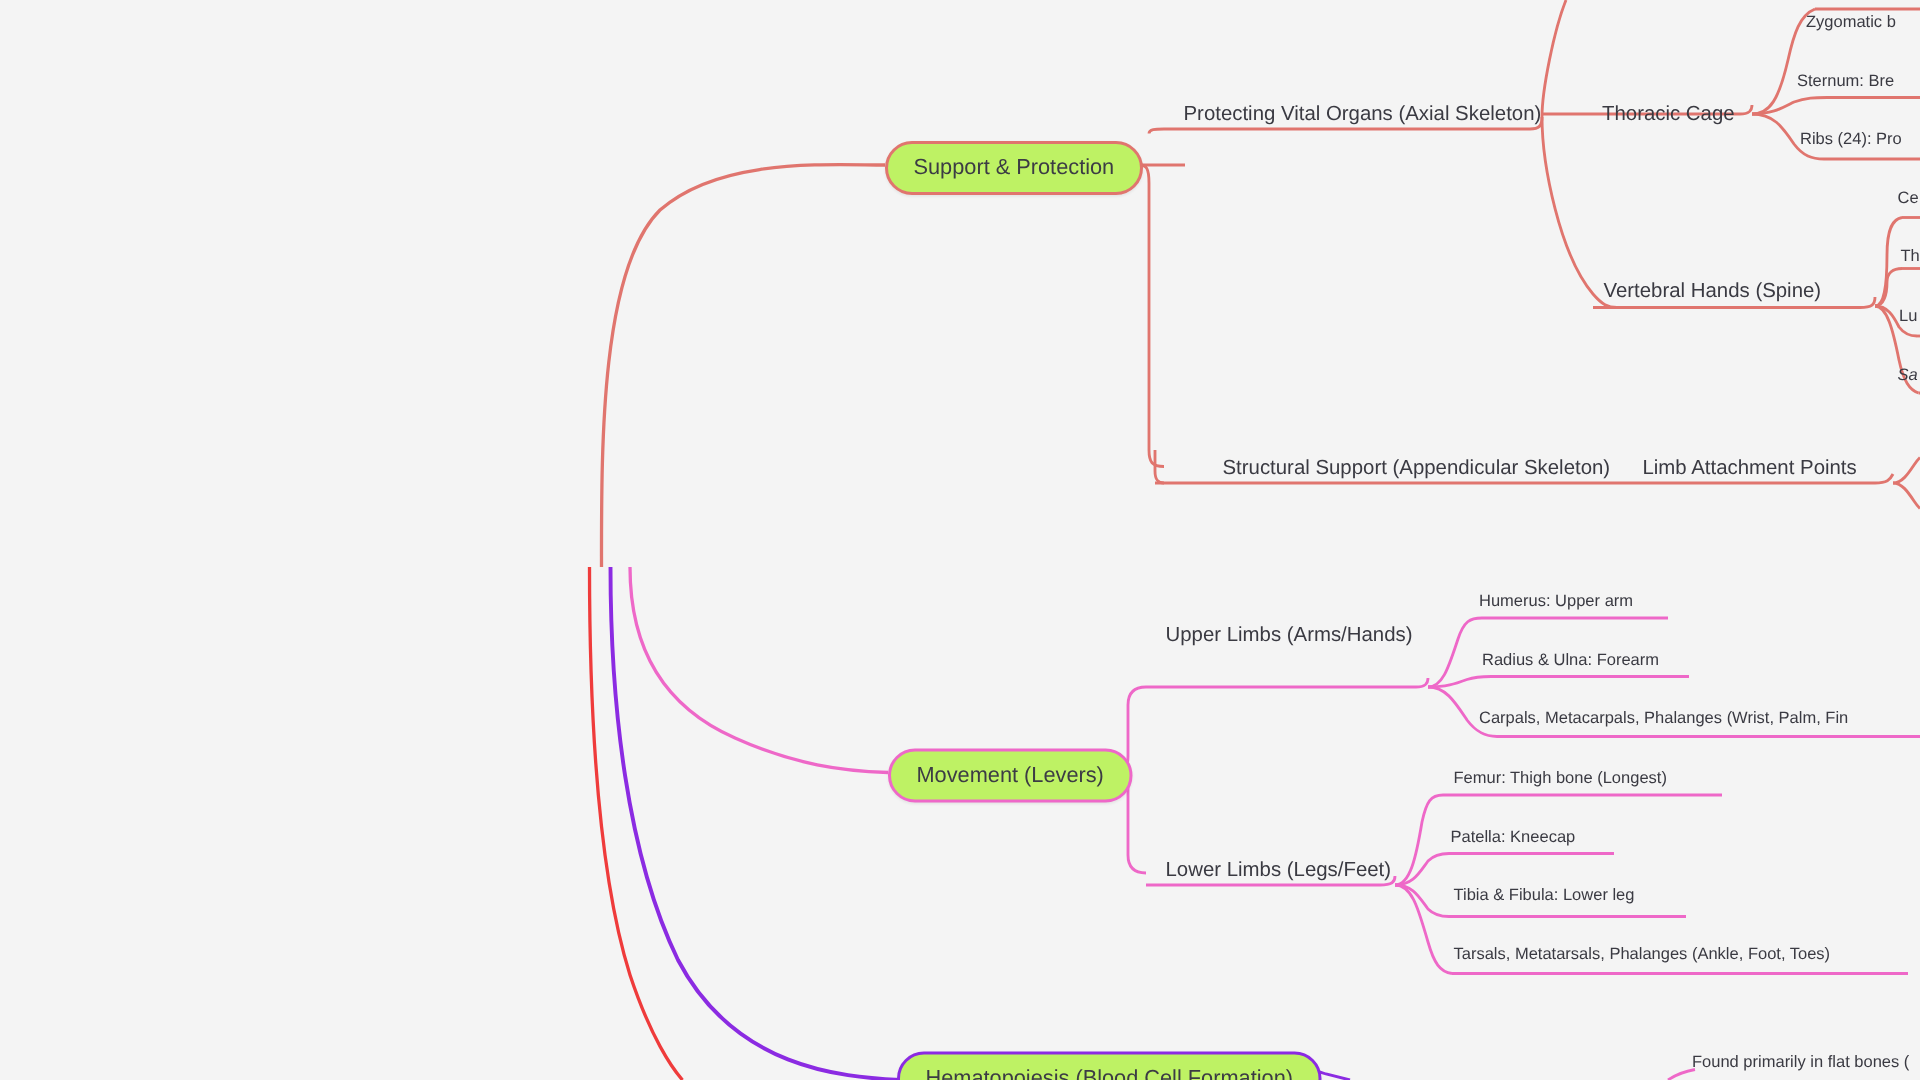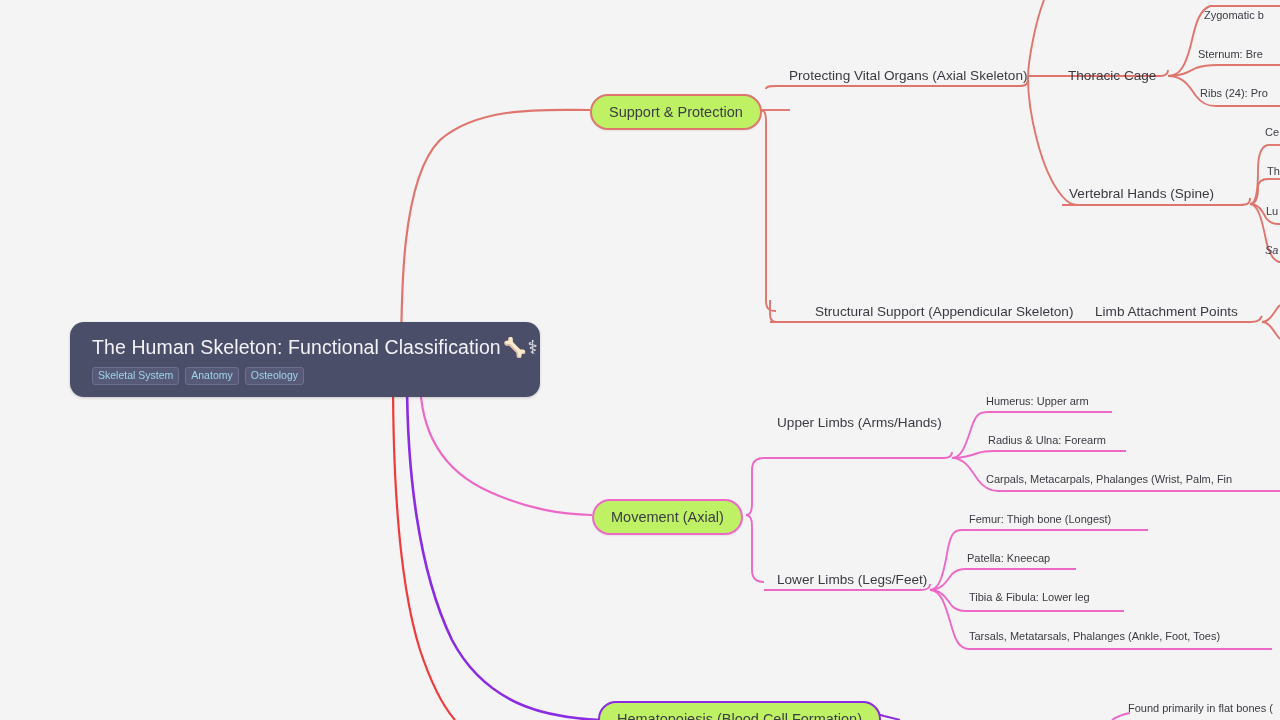--- a/index.html
+++ b/index.html
@@ -138,34 +138,24 @@
     <path d="M930,590 C942,590 946,608 952,628 C956,642 960,648 968,649" fill="none" stroke="#ee68c8" stroke-width="1.9"></path>
     <path d="M962,530 L1148,530" fill="none" stroke="#ee68c8" stroke-width="1.9"></path>
     <path d="M966,569 L1076,569" fill="none" stroke="#ee68c8" stroke-width="1.9"></path>
     <path d="M966,611 L1124,611" fill="none" stroke="#ee68c8" stroke-width="1.9"></path>
     <path d="M968,649 L1272,649" fill="none" stroke="#ee68c8" stroke-width="1.9"></path>
 
     <path d="M862,712 C872,712 878,714 884,716 L900,720" fill="none" stroke="#8b2be2" stroke-width="1.9"></path>
     <path d="M1112,720 C1118,716 1124,714 1130,713" fill="none" stroke="#ee68c8" stroke-width="1.9"></path>
   </svg>
 
-  <div class="root-node">
-    <div class="root-title">
-      <span>The Human Skeleton: Functional Classification</span><span class="root-emojis">🦴⚕</span>
-    </div>
-    <div class="root-tags">
-      <span class="tag">Skeletal System</span>
-      <span class="tag">Anatomy</span>
-      <span class="tag">Osteology</span>
-    </div>
-  </div>
 
   <div class="pill salmon" style="left:590px;top:94px;">Support &amp; Protection</div>
 
-  <div class="pill pink" style="left:592px;top:499px;">Movement (Axial)</div>
+  <div class="pill pink" style="left:592px;top:499px;">Movement (Levers)</div>
 
   <div class="pill purple" style="left:598px;top:701px;">Hematopoiesis (Blood Cell Formation)</div>
 
   <div class="lbl" style="left:789px;top:69px;">Protecting Vital Organs (Axial Skeleton)</div>
 
   <div class="lbl" style="left:1068px;top:69px;">Thoracic Cage</div>
 
   <div class="lbl sub" style="left:1204px;top:10px;">Zygomatic b</div>
   <div class="lbl sub" style="left:1198px;top:49px;">Sternum: Bre</div>
   <div class="lbl sub" style="left:1200px;top:88px;">Ribs (24): Pro</div>

